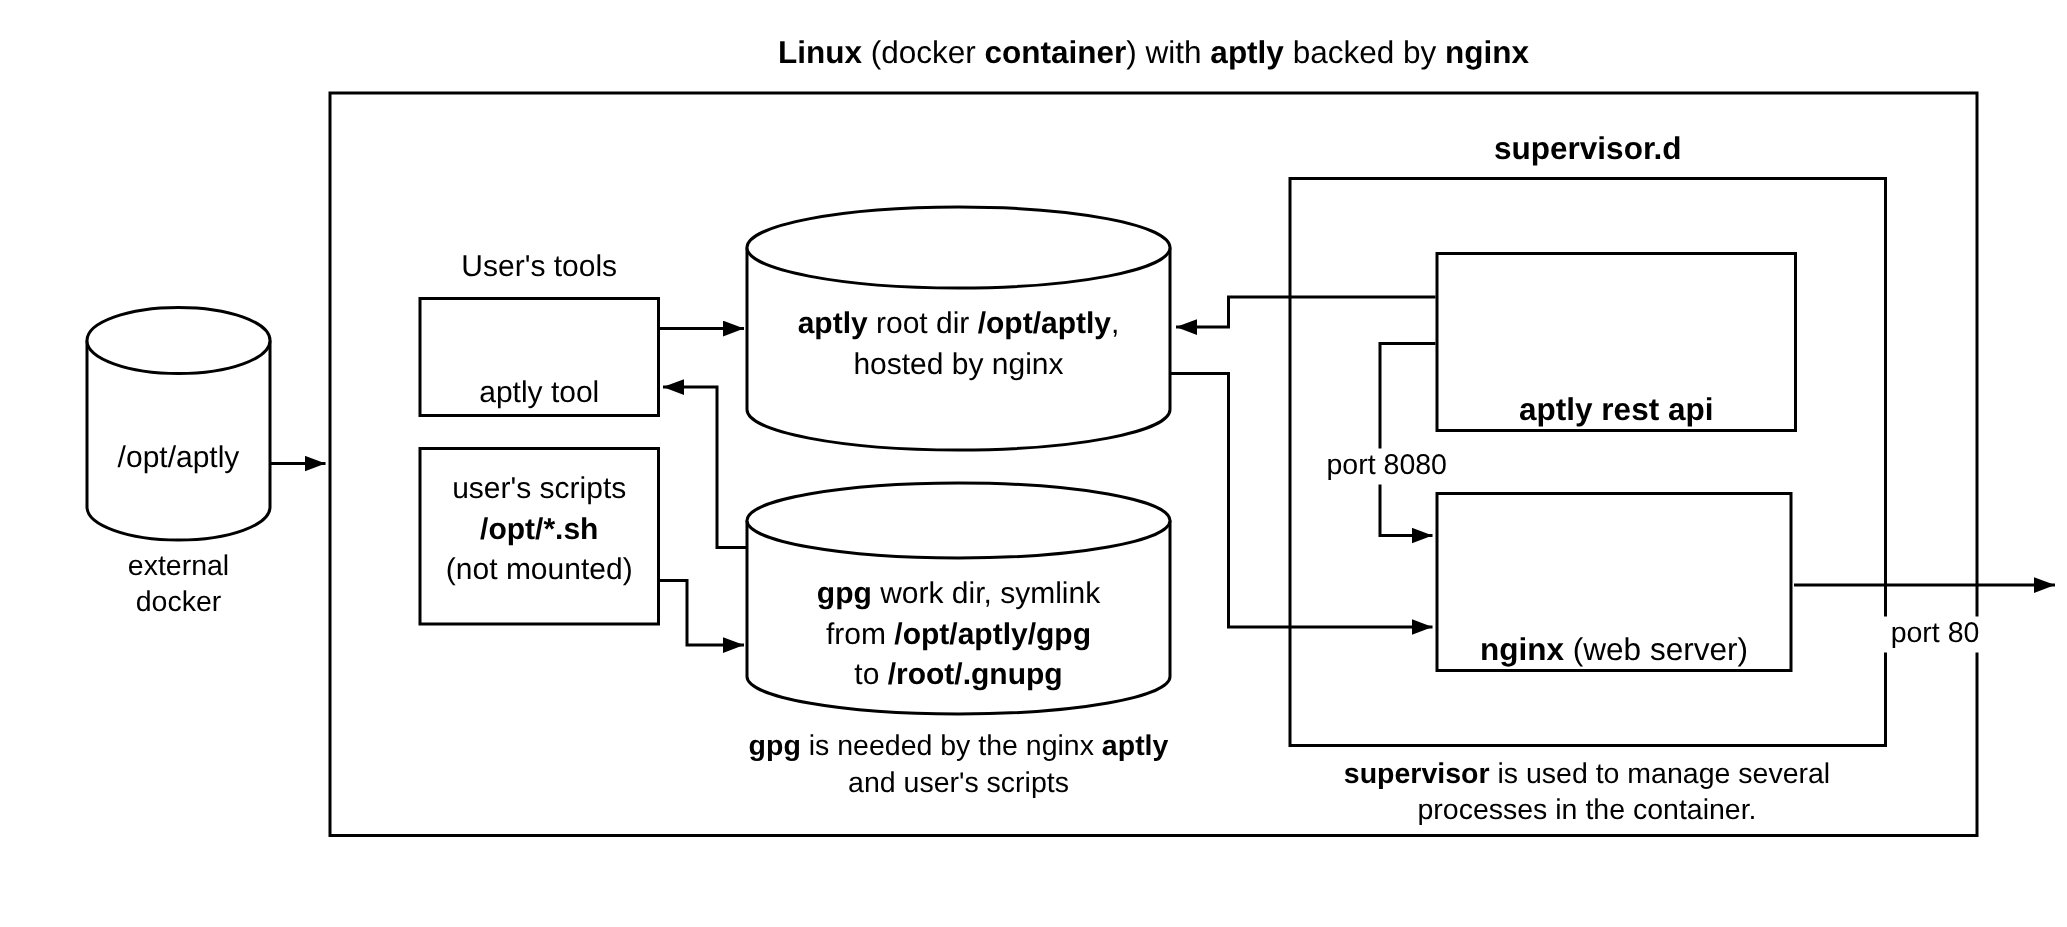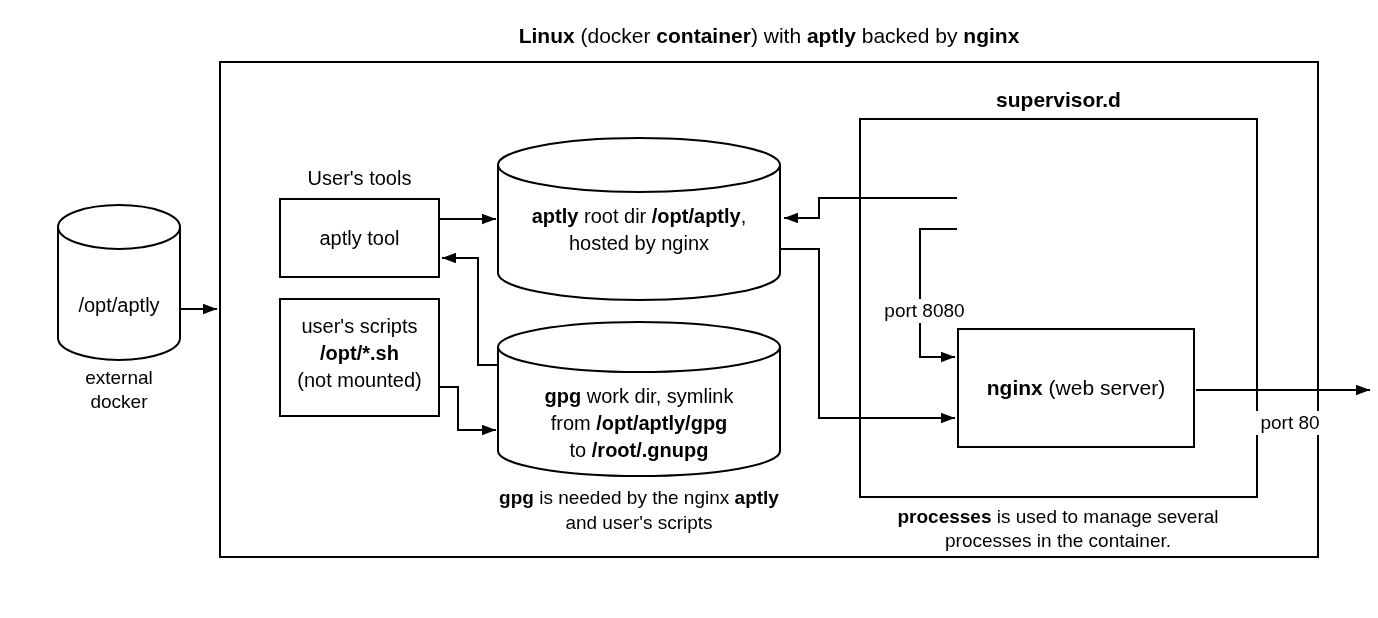--- a/index.html
+++ b/index.html
@@ -4,21 +4,21 @@
 <style>
   html,body { margin:0; padding:0; background:#ffffff; }
   .canvas {
     position:relative; width:1378px; height:618px; background:#ffffff;
     font-family:"Liberation Sans","DejaVu Sans",sans-serif; color:#000;
     overflow:hidden;
   }
   svg.wires { position:absolute; left:0; top:0; }
   .box { position:absolute; border:2px solid #000; box-sizing:border-box; background:transparent; }
   .label { position:absolute; text-align:center; }
-  .center { display:flex; align-items:center; justify-content:center; }
+  .center { display:flex; align-items:flex-end; justify-content:center; }
   .t20 { font-size:20px; line-height:27px; }
   .t21 { font-size:21px; }
   .t19 { font-size:19px; line-height:24px; }
   .bold { font-weight:bold; }
   .whitebg { background:#ffffff; padding:0 2px; }
   b { font-weight:bold; }
 </style>
 </head>
 <body>
 
@@ -93,26 +93,29 @@
 
   <div class="label t19" style="left:489px; top:485px; width:300px; line-height:25px;">
     <div><b>gpg</b><span> is needed by the nginx </span><b>aptly</b></div>
     <div><span>and user's scripts</span></div>
   </div>
 
   <div class="label t21 bold" style="left:859px; top:88px; width:399px;">supervisor.d</div>
 
   <div class="box" style="left:859px; top:118px; width:399px; height:380px;"></div>
 
+  <div class="box center t21" style="left:957px; top:168px; width:241px; height:120px;">
+    <span class="bold">aptly rest api</span>
+  </div>
 
   <div class="box center t21" style="left:957px; top:328px; width:238px; height:120px;">
     <span><b>nginx</b><span> (web server)</span></span>
   </div>
 
   <div class="label t19 whitebg" style="left:875px; top:299px; width:95px;">port 8080</div>
   <div class="label t19 whitebg" style="left:1250px; top:379px; width:76px;margin-top:32px;">port 80</div>
 
   <div class="label t19" style="left:858px; top:505px; width:400px;">
-    <div><b>processes</b><span> is used to manage several</span></div>
+    <div><b>supervisor</b><span> is used to manage several</span></div>
     <div><span>processes in the container.</span></div>
   </div>
 
 </div>
 
 </body></html>

